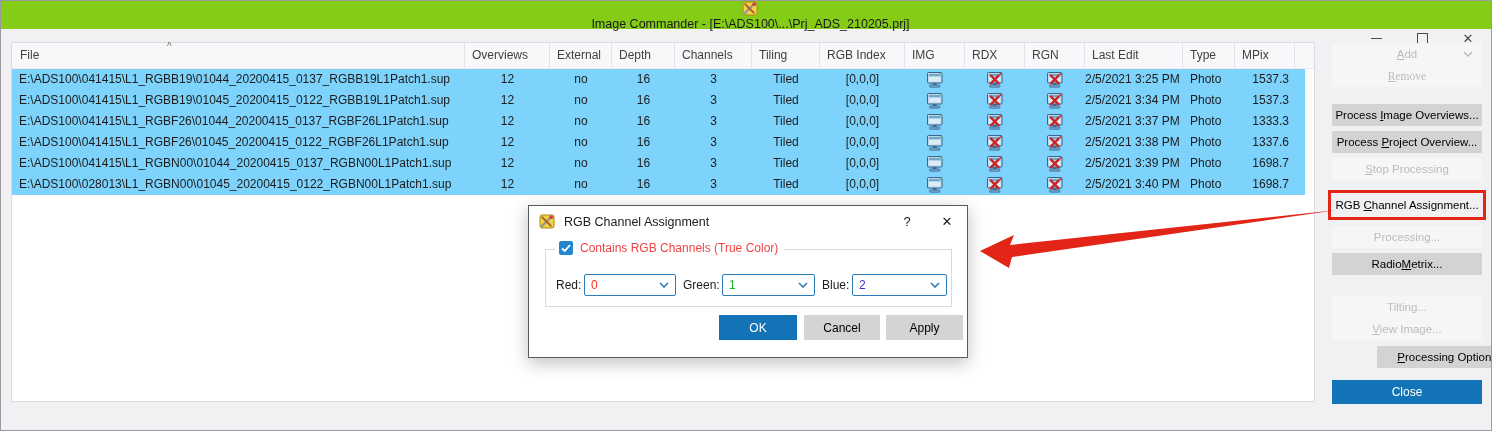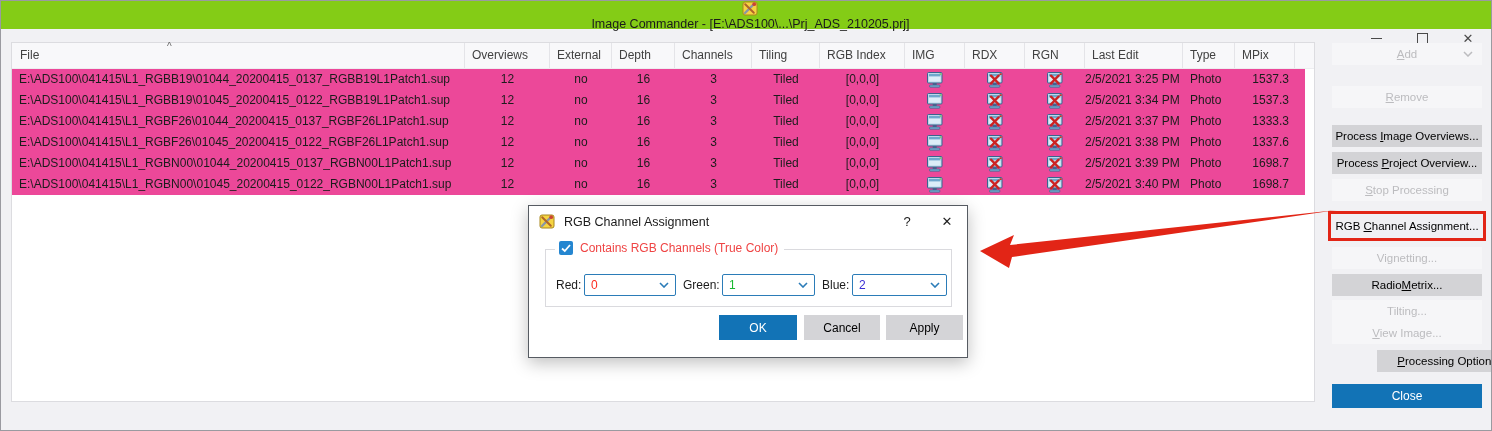--- a/index.html
+++ b/index.html
@@ -15,21 +15,21 @@
   .win-btn{width:46px;display:flex;align-items:center;justify-content:center;color:#4a4a4a;font-size:13px;}
   .min-glyph{width:11px;height:1px;background:#4a4a4a;}
   .max-glyph{width:9px;height:9px;border:1px solid #4a4a4a;}
 
   
   .list{position:absolute;left:11px;top:42px;width:1304px;height:360px;background:#fff;border:1px solid #dcdce0;box-sizing:border-box;}
   .lheader{position:relative;height:25px;display:flex;background:#f8f8fa;border-bottom:1px solid #ededf0;}
   .hcell{font-size:12px;color:#414141;padding:5px 0 0 7px;box-sizing:border-box;border-right:1px solid #e4e4e8;white-space:nowrap;overflow:hidden;}
   .hcell.filler{border-right:none;}
   .sort-caret{position:absolute;left:155px;top:-2px;font-size:10px;color:#666;}
-  .lrow{height:21px;display:flex;background:#ec4899;}
+  .lrow{height:21px;display:flex;background:#7dd3fc;}
   .cell{font-size:12px;color:#1c1c1c;line-height:21px;box-sizing:border-box;white-space:nowrap;overflow:hidden;}
   .cell.left{padding-left:7px;}
   .cell.center{text-align:center;}
   .cell.right{text-align:right;padding-right:6px;}
   .cell.icon{display:flex;align-items:center;justify-content:center;}
 
   
   .sidebar{position:absolute;left:1332px;top:43px;width:150px;z-index:3;}
   .sbtn{position:relative;width:150px;height:22px;display:flex;align-items:center;justify-content:center;
         font-size:11.5px;box-sizing:border-box;white-space:nowrap;cursor:default;}
@@ -327,21 +327,21 @@
             <rect x="5.7" y="11.2" width="4" height="1.7" fill="#39648c"></rect>
             <rect x="2.6" y="13" width="10.2" height="2.2" rx="0.6" fill="#74a9cf" stroke="#39648c" stroke-width="0.7"></rect>
             <path d="M4 3.6 L11.6 11.4 M11.6 3.6 L4 11.4" stroke="#cc2222" stroke-width="2.3" stroke-linecap="round"></path>
           </svg>
         </div>
         <div class="cell right" style="width: 98px;">2/5/2021 3:39 PM</div>
         <div class="cell left" style="width: 52px;">Photo</div>
         <div class="cell right" style="width: 60px;">1698.7</div>
       </div>
       <div class="lrow" style="width: 1293px;">
-        <div class="cell left" style="width: 453px;">E:\ADS100\041415\L1_RGBN00\01045_20200415_0122_RGBN00L1Patch1.sup</div>
+        <div class="cell left" style="width: 453px;">E:\ADS100\028013\L1_RGBN00\01045_20200415_0122_RGBN00L1Patch1.sup</div>
         <div class="cell center" style="width: 85px;">12</div>
         <div class="cell center" style="width: 62px;">no</div>
         <div class="cell center" style="width: 63px;">16</div>
         <div class="cell center" style="width: 77px;">3</div>
         <div class="cell center" style="width: 68px;">Tiled</div>
         <div class="cell center" style="width: 85px;">[0,0,0]</div>
         <div class="cell icon" style="width: 60px;">
           <svg width="17" height="16" viewBox="0 0 17 16">
             <rect x="0.5" y="0.5" width="14.5" height="10.5" rx="1" fill="#bcd7ea" stroke="#39658f"></rect>
             <rect x="2" y="2" width="11.5" height="7.5" fill="#dcedf8"></rect>
@@ -380,42 +380,42 @@
     </div>
 </div>
 
 <div class="sidebar">
     <div class="sbtn disabled" style="margin-top: 0px;">
       <span><span class="key">A</span>dd</span>
       <span class="chev"><svg width="10" height="6" viewBox="0 0 10 6">
           <path d="M1 1 L5 5 L9 1" fill="none" stroke="currentColor" stroke-width="1.5"></path>
         </svg></span>
     </div>
-    <div class="sbtn disabled" style="margin-top: 21px;">
+    <div class="sbtn disabled" style="margin-top: 0; font-family: Liberation Serif, serif;">
       <span><span class="key">R</span>emove</span>
     </div>
     <div class="sbtn normal" style="margin-top: 17px;">
       <span>Process <span class="key">I</span>mage Overviews...</span>
     </div>
     <div class="sbtn normal" style="margin-top: 5px; align-items: center;">
       <span>Process <span class="key">P</span>roject Overview...</span>
     </div>
     <div class="sbtn disabled" style="margin-top: 5px;">
       <span><span class="key">S</span>top Processing</span>
     </div>
     <div class="sbtn normal-light highlight" style="margin-top: 14px;">
       <span>RGB <span class="key">C</span>hannel Assignment...</span>
     </div>
     <div class="sbtn disabled" style="margin-top: 10px;">
-      <span>Vignetting...</span>
+      <span>Processing...</span>
     </div>
     <div class="sbtn normal" style="margin-top: 5px;">
       <span>Radio<span class="key">M</span>etrix...</span>
     </div>
-    <div class="sbtn disabled" style="margin-top: 4px;">
+    <div class="sbtn disabled" style="margin-top: 21px;">
       <span>Tilting...</span>
     </div>
     <div class="sbtn disabled" style="">
       <span><span class="key">V</span>iew Image...</span>
     </div>
     <div class="sbtn normal" style="margin-top: 6px; margin-left: 45px;">
       <span><span class="key">P</span>rocessing Options...</span>
     </div>
     <div class="sbtn primary" style="margin-top: 12px;">
       <span>Close</span>

